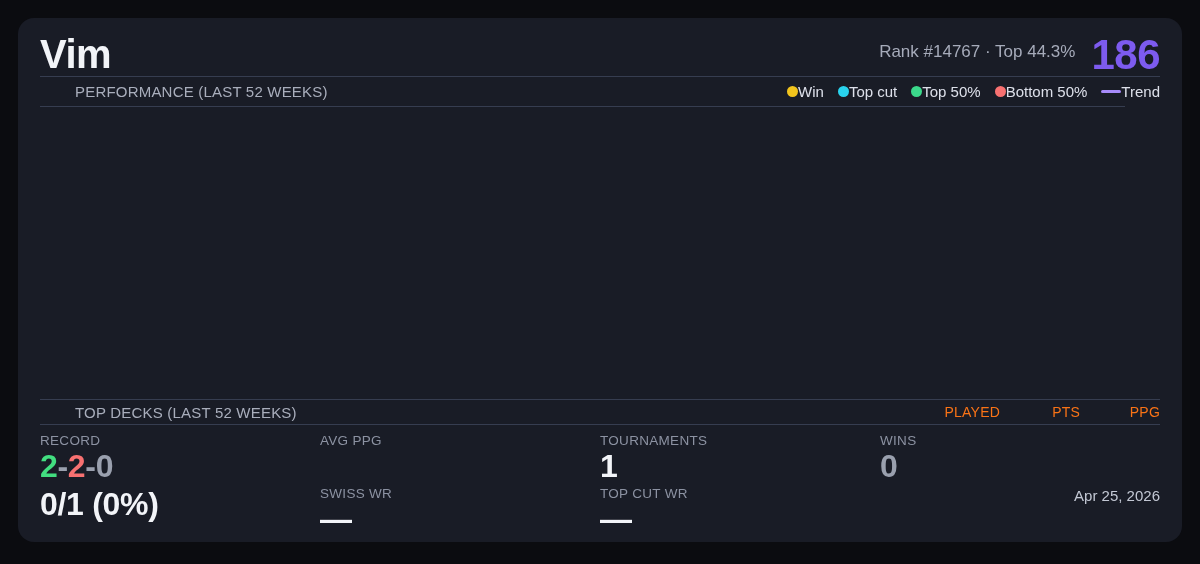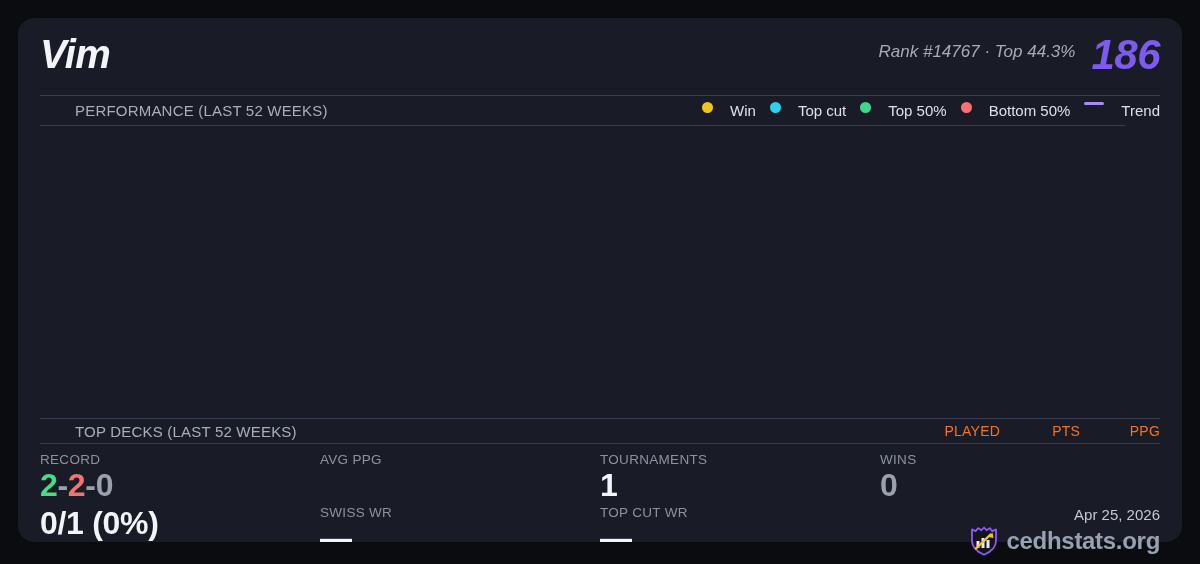--- a/index.html
+++ b/index.html
@@ -22,33 +22,33 @@
   *{margin:0;padding:0;box-sizing:border-box;}
   html,body{width:1200px;height:564px;background:var(--page-bg);
     font-family:"Liberation Sans","DejaVu Sans",sans-serif;overflow:hidden;}
   .card{
     position:absolute;left:18px;top:18px;width:1164px;height:524px;
     background:var(--card-bg);border-radius:16px;padding:0 22px;
   }
   
   .card-header{
     display:flex;justify-content:space-between;align-items:flex-end;
-    padding:16px 0 21px;border-bottom:1px solid var(--line);font-style:italic;
+    padding:16px 0 2px;border-bottom:1px solid var(--line);
   }
   .deck-title{font-size:40px;font-weight:800;color:var(--txt-white);line-height:1;letter-spacing:-0.5px;}
   .rank-block{display:flex;align-items:center;gap:16px;}
   .rank-text{font-size:17px;color:#a6abba;padding-bottom:6px;}
   .score{font-size:42px;font-weight:800;color:var(--purple);line-height:0.9;letter-spacing:-0.5px;}
   
   .perf-header{
     display:flex;justify-content:space-between;align-items:center;height:29px;
   }
   .section-title{font-size:15px;color:var(--txt-section);letter-spacing:0.2px;margin-left:35px;}
   .legend{display:flex;align-items:center;gap:14px;}
-  .legend-item{display:flex;gap:17px;cursor:default;}
+  .legend-item{display:flex;align-items:center;gap:0;cursor:default;}
   .legend-dot{width:11px;height:11px;border-radius:50%;flex:0 0 auto;}
   .dot-win{background:var(--yellow);}
   .dot-topcut{background:var(--cyan);}
   .dot-top50{background:var(--greendot);}
   .dot-bottom50{background:var(--red);}
   .legend-line{width:20px;height:3px;border-radius:2px;background:var(--trend);flex:0 0 auto;}
   .legend-label{font-size:15px;color:var(--txt-legend);}
   .divider-short{width:1085px;border-bottom:1px solid var(--line);}
   .divider-full{width:100%;border-bottom:1px solid var(--line);}
   
@@ -156,27 +156,16 @@
       <div class="stat-value">—</div>
     </div>
 
     <div>
       <div class="stat-label">TOP CUT WR</div>
       <div class="stat-value">—</div>
     </div>
 
     <div class="footer-cell">
       <div class="footer-date">Apr 25, 2026</div>
-      <div class="brand-row">
-        <svg width="30" height="30" viewBox="0 0 30 30">
-          <path d="M15 1.5 L17.6 4.2 L20.8 2.2 L23.4 5.2 L27 3.4 L27 15 Q27 23.5 15 28.8 Q3 23.5 3 15 L3 3.4 L6.6 5.2 L9.2 2.2 L12.4 4.2 Z" fill="#13141c" stroke="#8b5cf6" stroke-width="1.8" stroke-linejoin="round"></path>
-          <rect x="7.5" y="15" width="3" height="7" fill="#e8eaf0"></rect>
-          <rect x="12.5" y="12" width="3" height="10" fill="#e8eaf0"></rect>
-          <rect x="17.5" y="14" width="3" height="8" fill="#e8eaf0"></rect>
-          <line x1="7" y1="22.5" x2="21.5" y2="8.5" stroke="#f2c41d" stroke-width="2.4" stroke-linecap="round"></line>
-          <path d="M23.5 6.5 L24.5 12 L19 11 Z" fill="#f2c41d"></path>
-        </svg>
-        <span class="brand-text">cedhstats.org</span>
-      </div>
     </div>
 
   </div>
 </div>
 
 </body></html>

